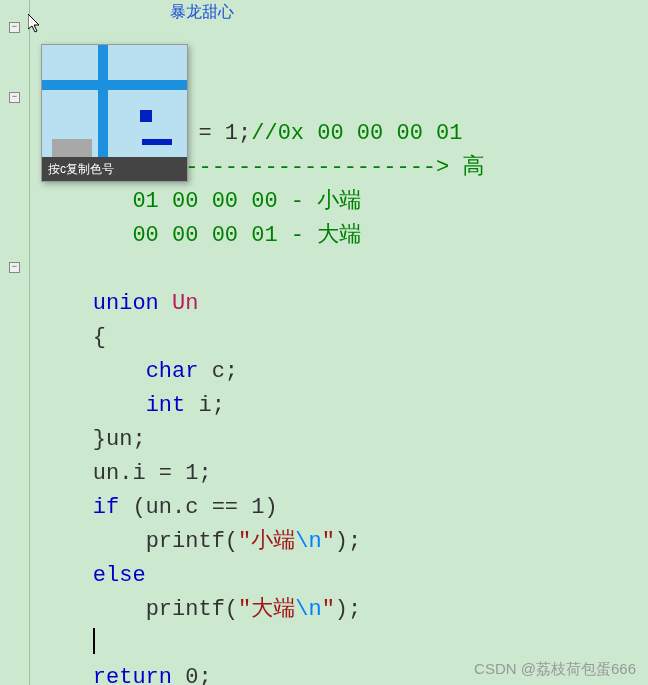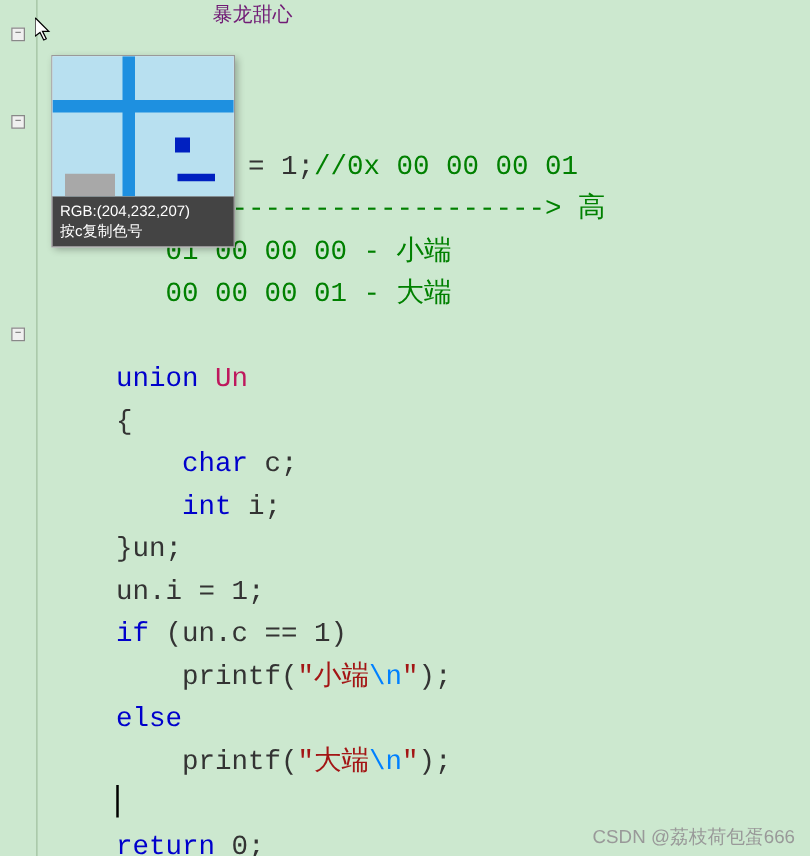--- a/index.html
+++ b/index.html
@@ -91,21 +91,21 @@
       background: #444;
       color: #fff;
       padding: 4px 6px;
       line-height: 16px;
       font-family: Arial, sans-serif;
     }
     .watermark-top {
       position: absolute;
       top: 2px;
       left: 170px;
-      color: #701a75;
+      color: #1d4ed8;
       font-size: 16px;
       font-family: Arial, sans-serif;
       z-index: 5;
     }
     .watermark-bottom {
       position: absolute;
       bottom: 6px;
       right: 12px;
       color: #999;
       font-size: 15px;
@@ -135,21 +135,20 @@
 
 <div class="tooltip-popup">
   <div class="magnifier">
     <div class="mag-hline"></div>
     <div class="mag-vline"></div>
     <div class="mag-pixel"></div>
     <div class="mag-block"></div>
     <div class="mag-block2"></div>
   </div>
   <div class="tooltip-info">
-    <div>RGB:(204,232,207)</div>
     <div>按c复制色号</div>
   </div>
 </div>
 
 <div class="editor">
   <div class="gutter">
     <div class="gutter-items">
       <div class="gutter-item fold-marker" style="top:4px;">−</div>
       <div class="gutter-item fold-marker" style="top:74px;">−</div>
       <div class="gutter-item fold-marker" style="top:244px;">−</div>

